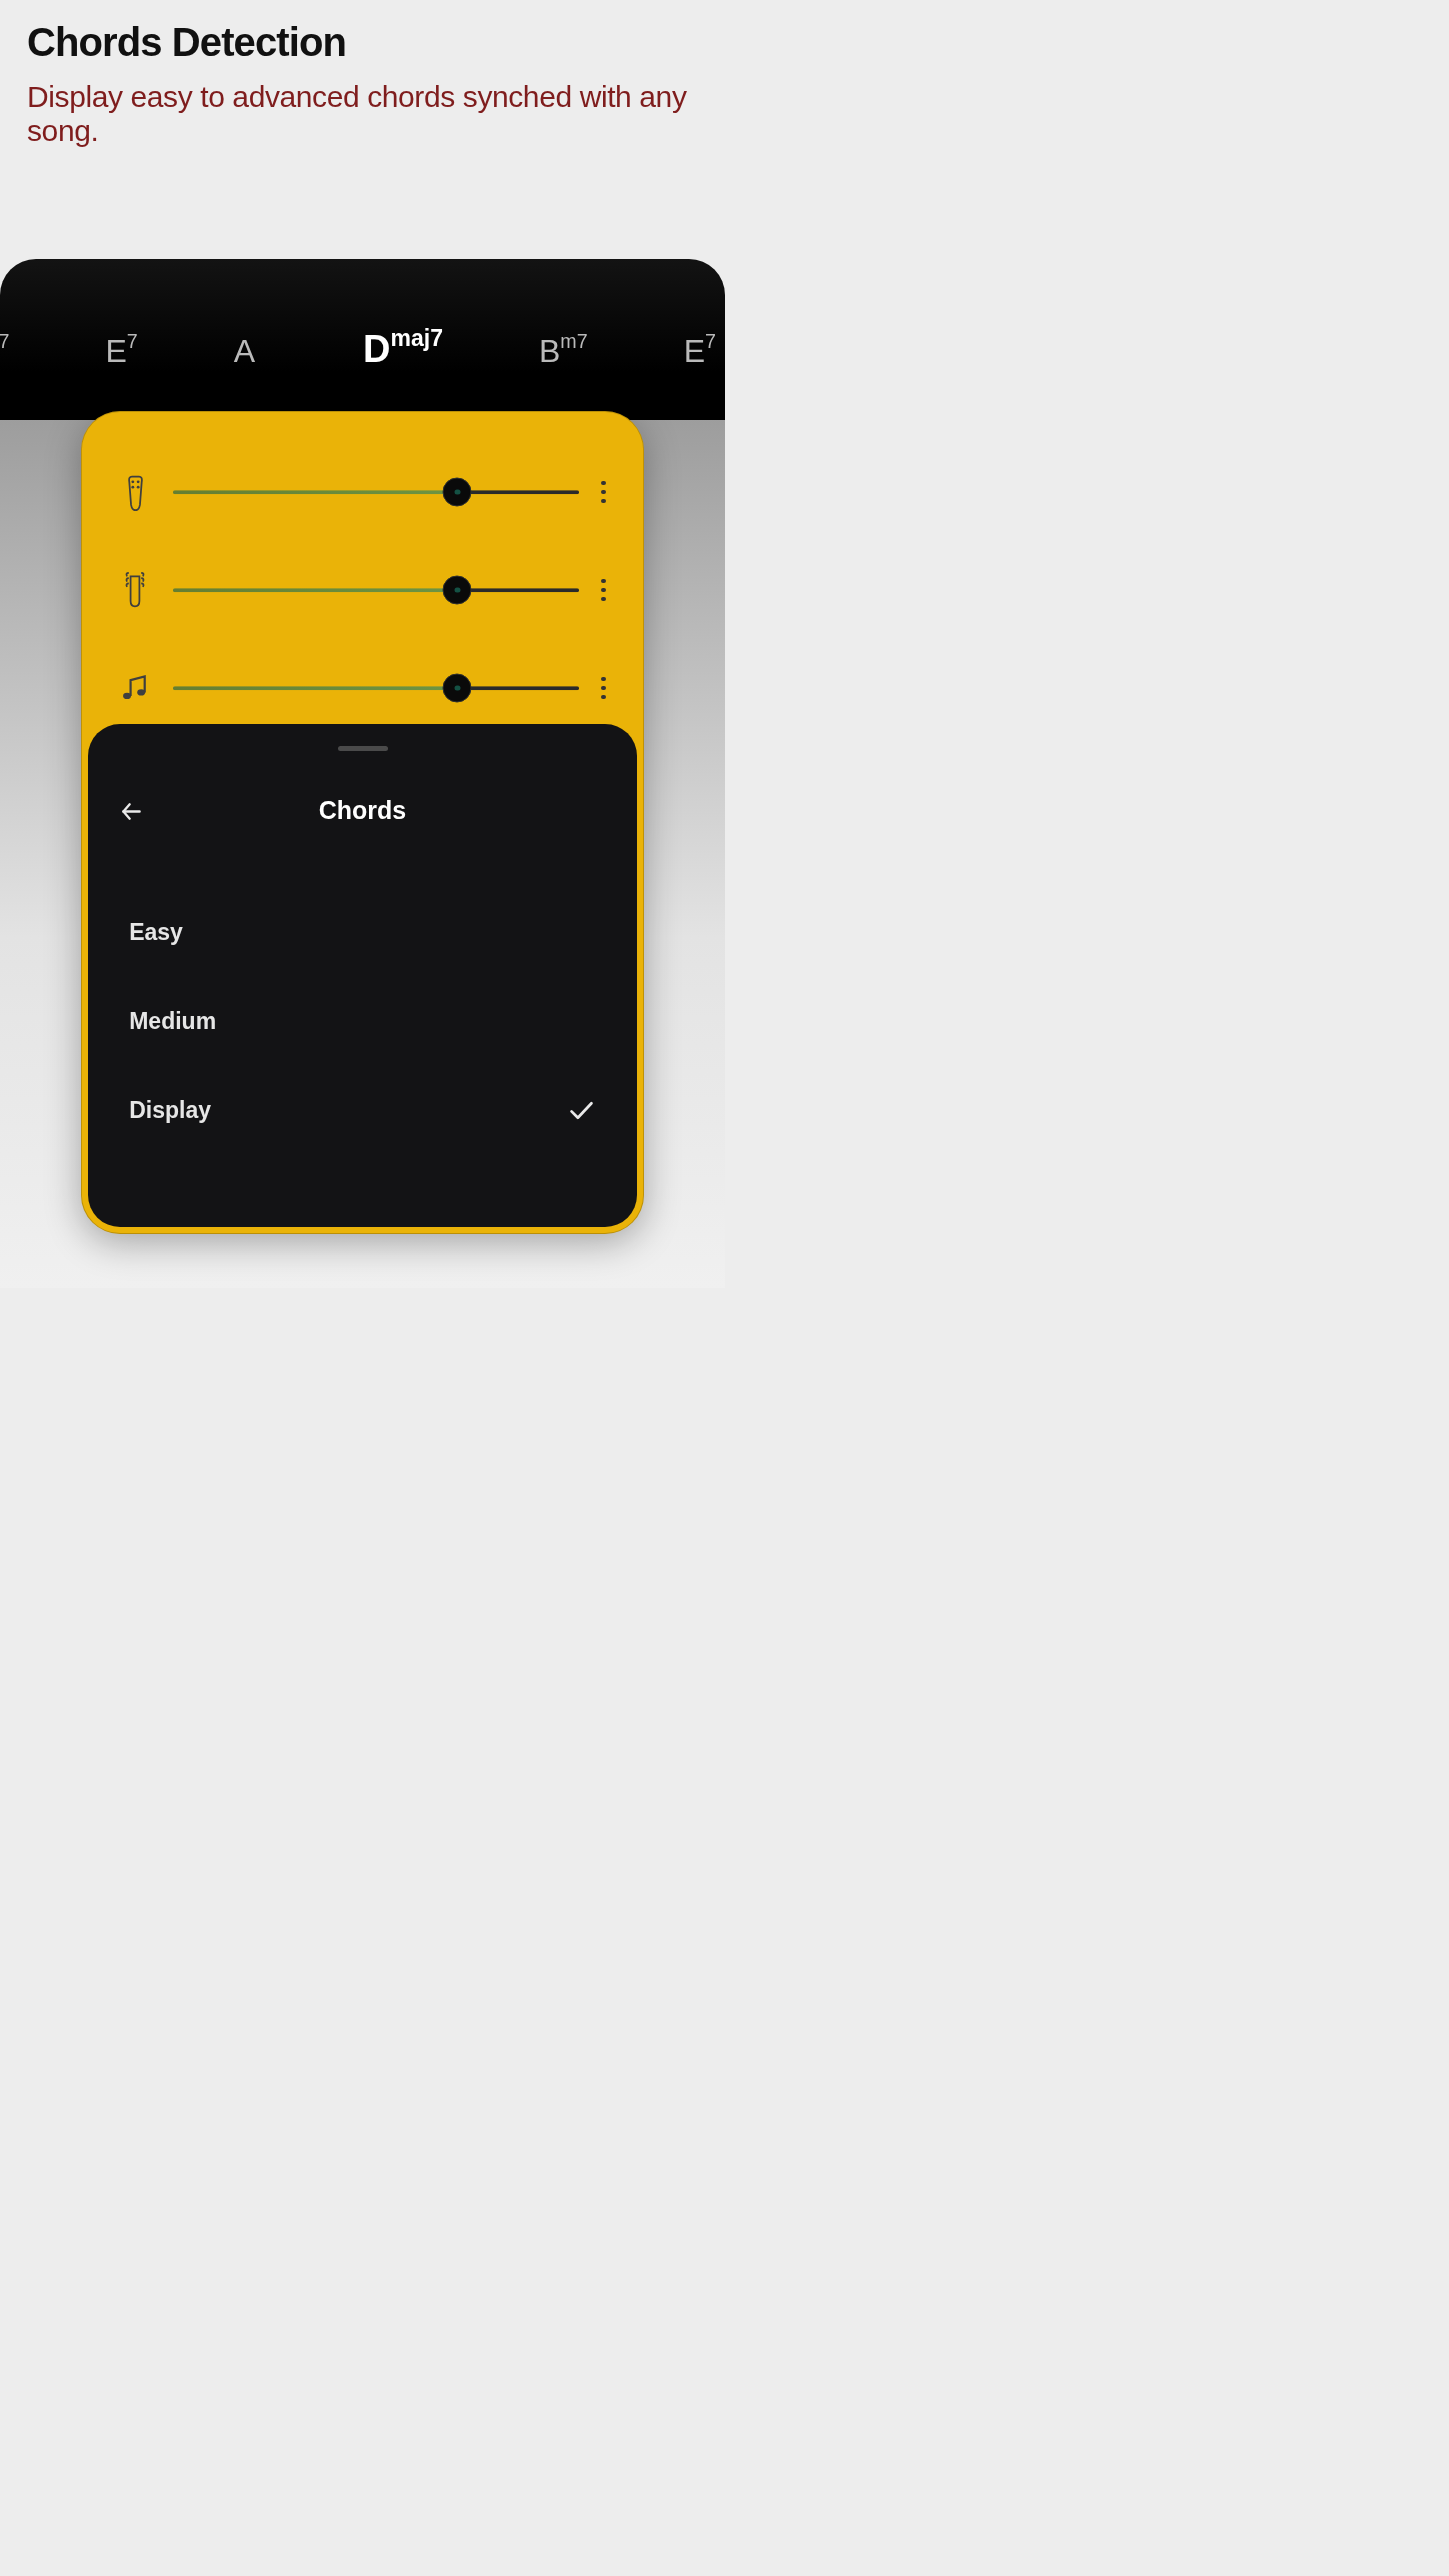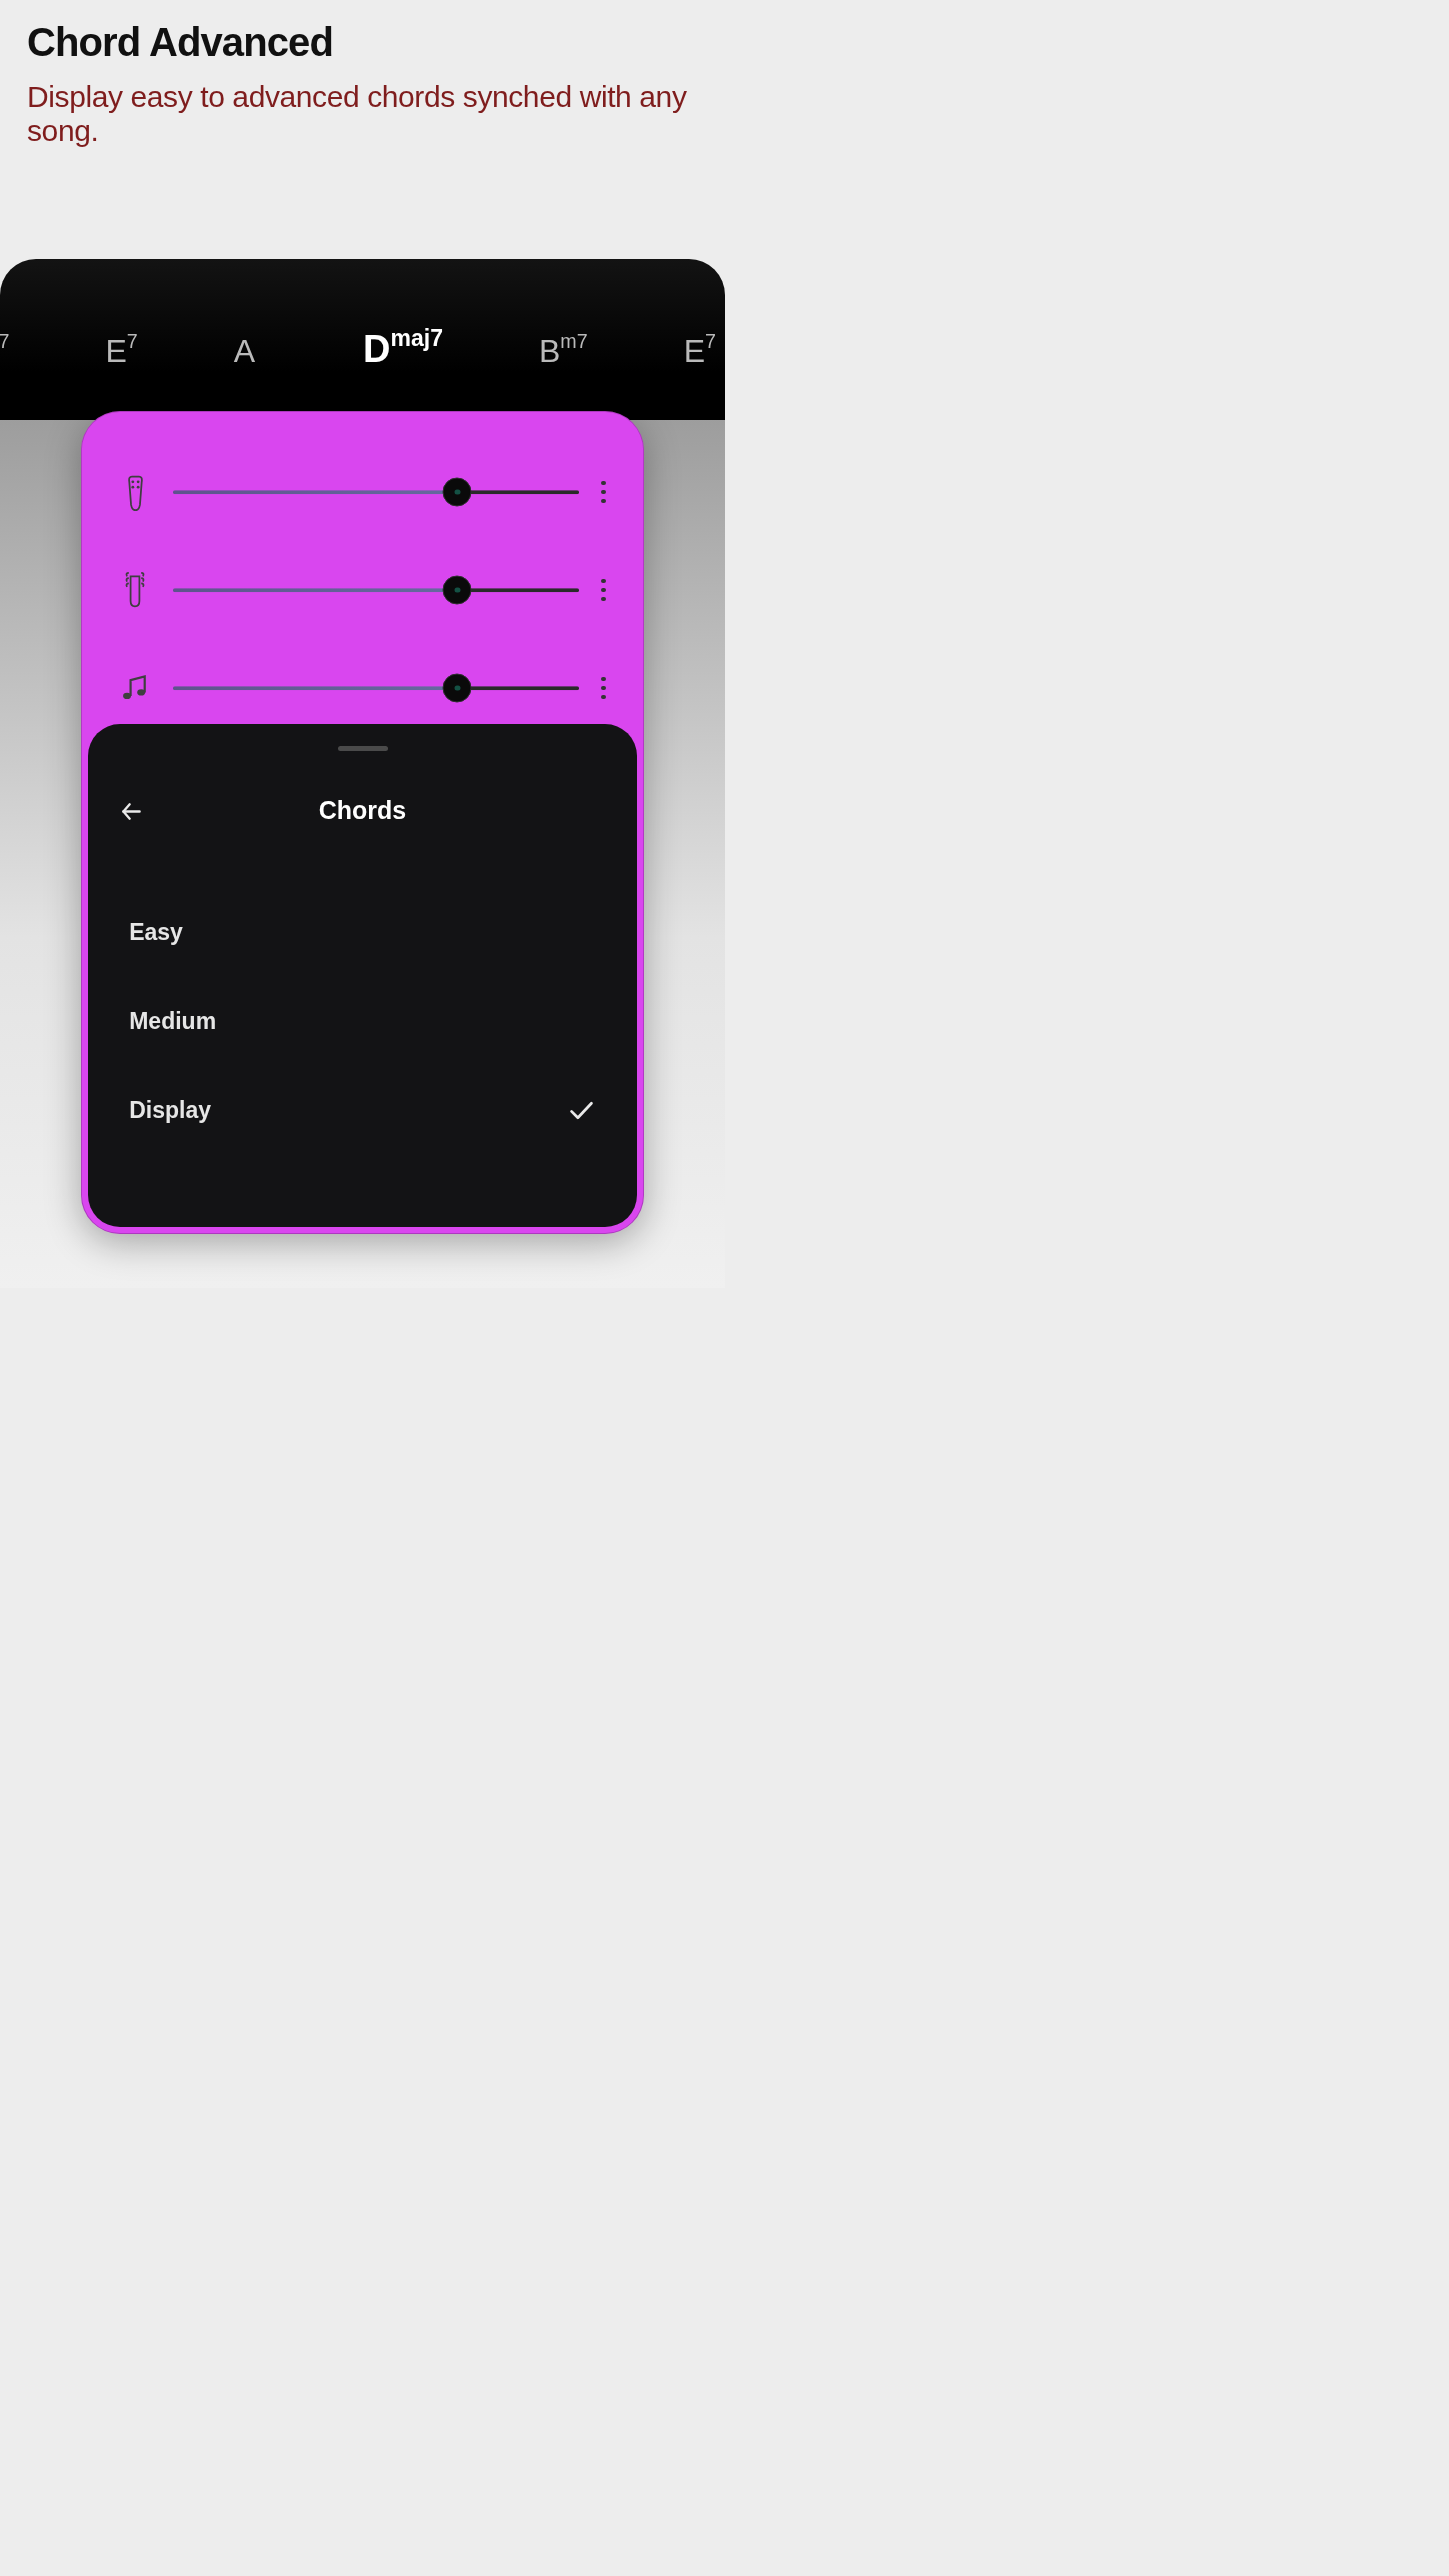--- a/index.html
+++ b/index.html
@@ -77,21 +77,21 @@
     background: linear-gradient(180deg, #9c9c9c 0%, #e3e3e3 60%, #f0f0f0 100%);
     z-index: 0;
   }
 
   
   .phone-front {
     position: absolute;
     left: 81px; right: 81px;
     top: 152px;
     bottom: 54px;
-    background: #d946ef;
+    background: #eab308;
     border-radius: 39px;
     z-index: 2;
     overflow: hidden;
     box-shadow: 0 9px 36px rgba(0,0,0,0.3), 0 0 0 0.9px rgba(0,0,0,0.2) inset;
   }
 
   .tracks {
     padding: 32px 27px 27px 27px;
   }
   .track {
@@ -208,21 +208,21 @@
     font-weight: 700;
   }
   .check { color: #e9e9e9; }
 
   svg { display: block; }
 </style>
 </head>
 <body>
 
 <div class="hero">
-  <div class="hero-title">Chord Advanced</div>
+  <div class="hero-title">Chords Detection</div>
   <div class="hero-sub">Display easy to advanced chords synched with any song.</div>
 </div>
 
 <div class="device-wrap">
 
   <div class="gradient-bg"></div>
 
   <div class="phone-back">
     <div class="chord-row">
       <span class="chord partial-left"><span></span><sup>m7</sup></span>

